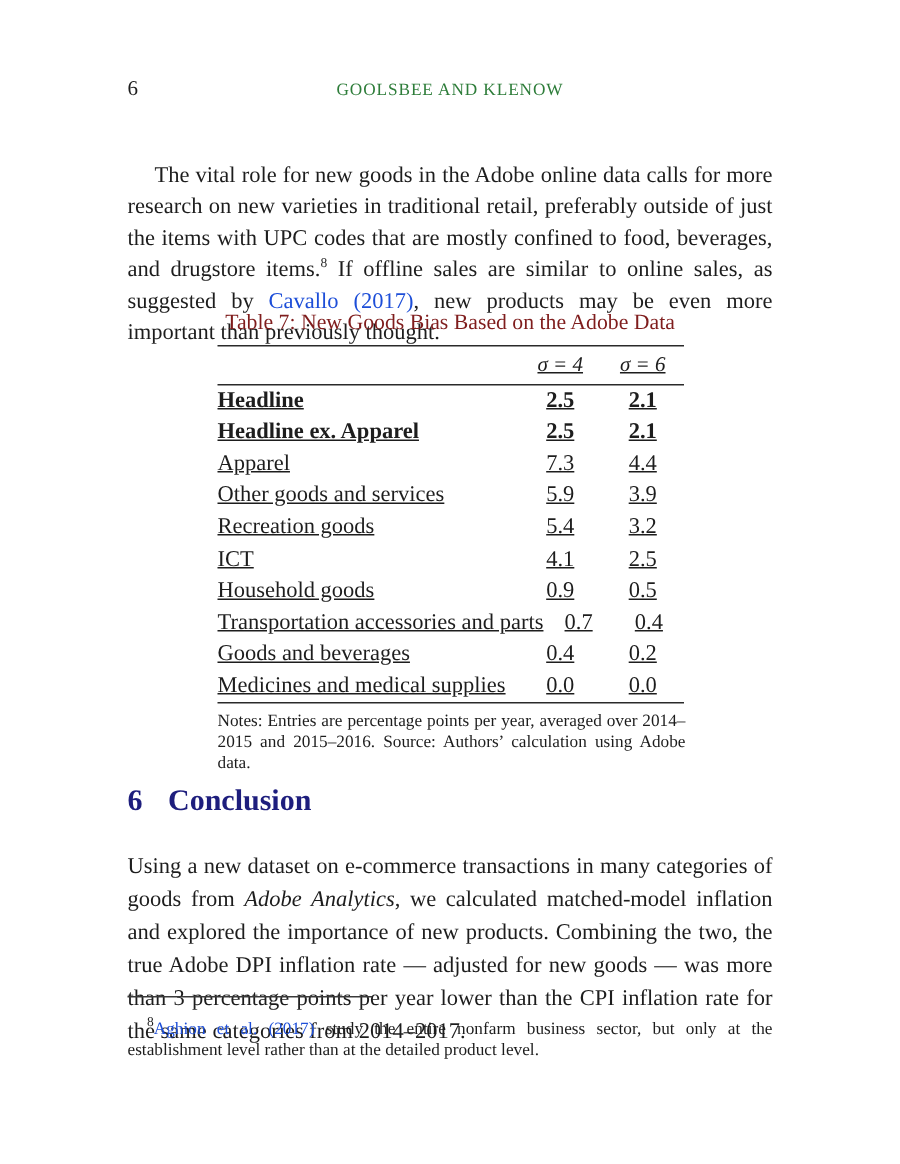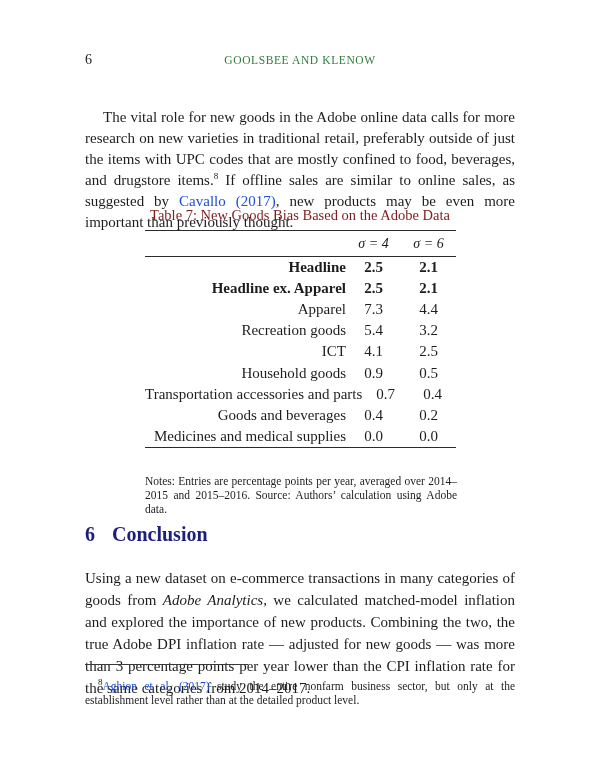--- a/index.html
+++ b/index.html
@@ -31,28 +31,28 @@
   .par-concl { top:552px; line-height:22px; }
   sup.fnmark { font-size:9px; line-height:0; vertical-align:super; }
   .cite { color:#1d4ed8; text-decoration:none; cursor:pointer; }
   .italic { font-style: italic; }
 
   
   .table-title {
     position:absolute; top:207px; left:85px; width:430px;
     text-align:center; font-size:14.5px; color:#7f1d1d;
   }
-  .datatable { position:absolute; top:230px; left:145px; width:311px; font-size:15px; }
+  .datatable { position:absolute; top:230px; left:145px; width:311px; font-size:15px;text-decoration:underline; }
   .rule-heavy { border-top:1.5px solid #2a2a2a; }
   .rule-light { border-top:1px solid #2a2a2a; }
   .thead { display:flex; height:25px; align-items:center; }
   .thead .spacer { flex:1; }
   .hcell { width:55px; text-align:center; font-style:italic; font-size:14px; }
   .trow { display:flex; height:21.1px; align-items:center; }
-  .tlabel { flex:1; white-space:nowrap;text-align:right; }
+  .tlabel { flex:1; white-space:nowrap; }
   .tval { width:55px; text-align:center; }
   .trow.bold { font-weight:bold; }
   .table-notes {
     position:absolute; top:474px; left:145px; width:312px;
     font-size:11.5px; line-height:14px; text-align:justify;
   }
 
   
   .section-heading {
     position:absolute; top:523px; left:85px;
@@ -98,20 +98,25 @@
         <span class="tlabel">Headline ex. Apparel</span>
         <span class="tval">2.5</span>
         <span class="tval">2.1</span>
       </div>
       <div class="trow">
         <span class="tlabel">Apparel</span>
         <span class="tval">7.3</span>
         <span class="tval">4.4</span>
       </div>
       <div class="trow">
+        <span class="tlabel">Other goods and services</span>
+        <span class="tval">5.9</span>
+        <span class="tval">3.9</span>
+      </div>
+      <div class="trow">
         <span class="tlabel">Recreation goods</span>
         <span class="tval">5.4</span>
         <span class="tval">3.2</span>
       </div>
       <div class="trow">
         <span class="tlabel">ICT</span>
         <span class="tval">4.1</span>
         <span class="tval">2.5</span>
       </div>
       <div class="trow">

